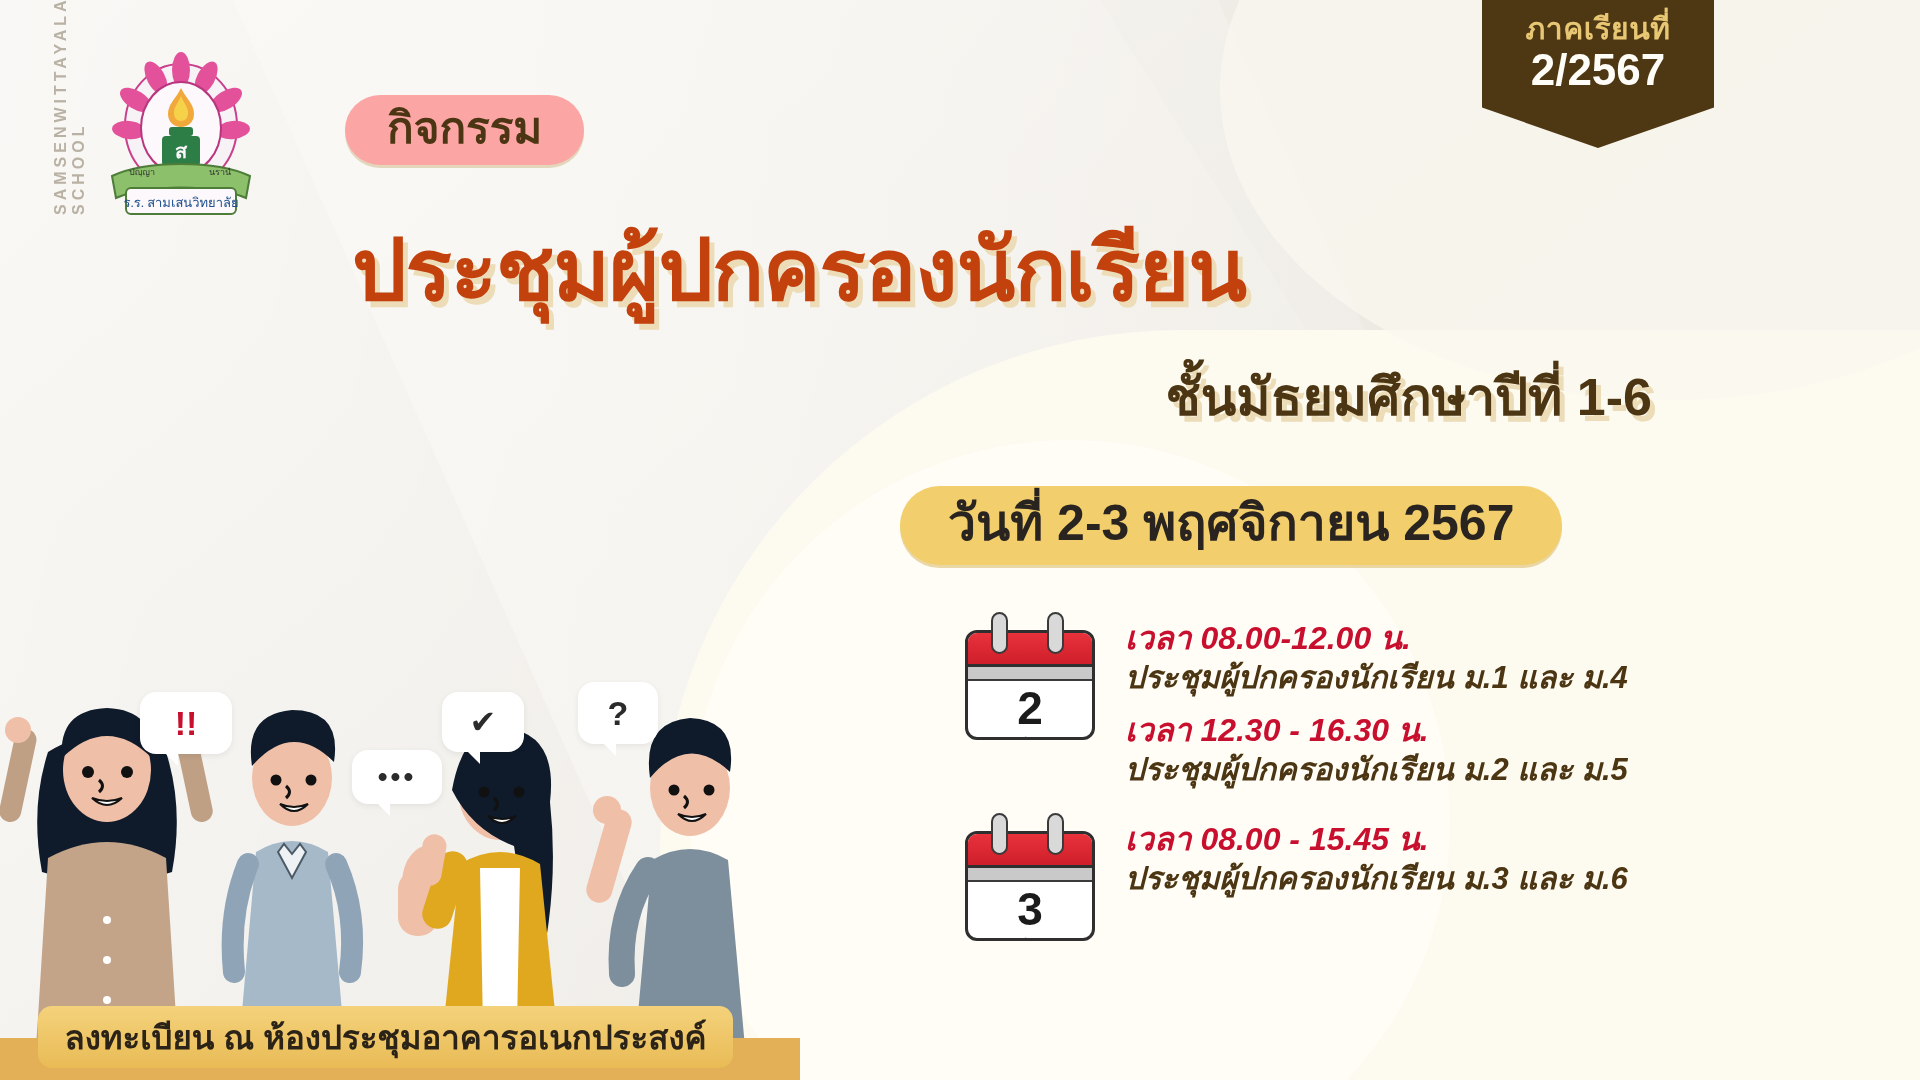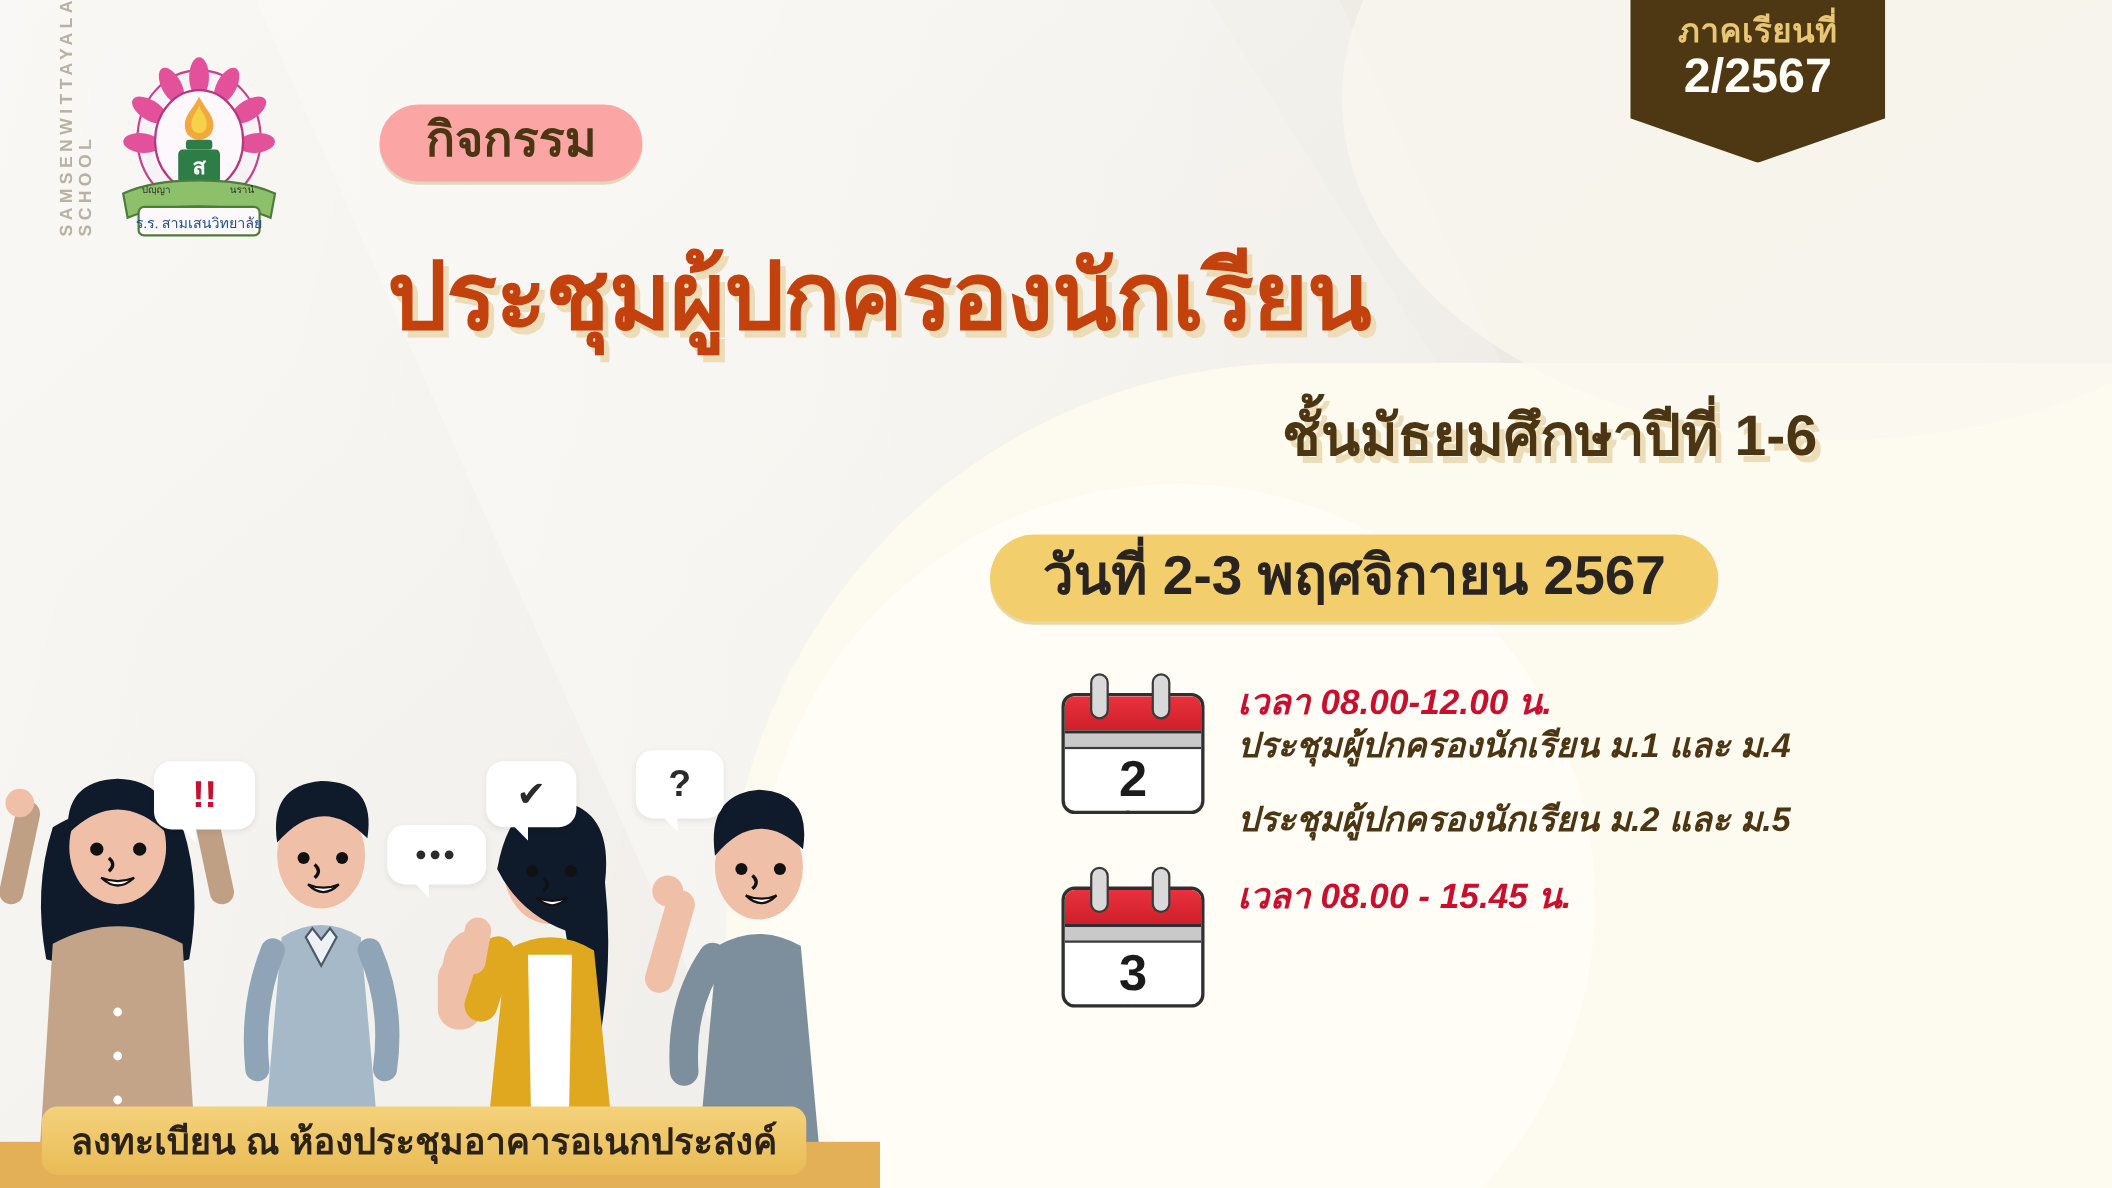--- a/index.html
+++ b/index.html
@@ -57,21 +57,21 @@
     color:#2a2420;font-size:50px;font-weight:bold;line-height:1;
     box-shadow:0 3px 0 rgba(214,178,86,.5);}
 
   
   .schedule{position:absolute;left:965px;top:612px;width:830px;}
   .sched-group{display:flex;align-items:flex-start;gap:30px;margin-bottom:22px;}
   .sched-texts{flex:1;padding-top:6px;font-style:italic;}
   .sched-time{color:#c8102e;font-size:32px;font-weight:bold;line-height:1.25;
     text-shadow:1px 1px 0 rgba(255,255,255,.5);}
   .sched-desc{color:#4b3512;font-size:31px;font-weight:bold;line-height:1.3;margin-bottom:12px;}
-  .sched-desc:last-child{margin-bottom:0;margin-top:27px;}
+  .sched-desc:last-child{margin-bottom:0;}
 
   
   .cal{width:130px;height:128px;position:relative;flex:0 0 130px;}
   .cal-ring{position:absolute;top:0;width:17px;height:42px;border-radius:9px;
     background:#d9d9d9;border:2px solid #3a3a3a;z-index:3;}
   .cal-ring.l{left:26px;} .cal-ring.r{left:82px;}
   .cal-body{position:absolute;top:18px;left:0;width:130px;height:110px;
     border:3px solid #2f2f2f;border-radius:12px;background:#fff;overflow:hidden;}
   .cal-head{height:34px;background:linear-gradient(180deg,#e8323c,#cf1f2a);
     border-bottom:3px solid #2f2f2f;}
@@ -156,37 +156,39 @@
         <div class="cal-body">
           <div class="cal-head"></div>
           <div class="cal-sub"></div>
           <div class="cal-num">2</div>
           <div class="cal-mon">พฤศจิกายน</div>
         </div>
       </div>
       <div class="sched-texts">
         <div class="sched-time">เวลา 08.00-12.00 น.</div>
         <div class="sched-desc">ประชุมผู้ปกครองนักเรียน ม.1 และ ม.4</div>
+        <div class="sched-time">เวลา 12.30 - 16.30 น.</div>
         <div class="sched-desc">ประชุมผู้ปกครองนักเรียน ม.2 และ ม.5</div>
       </div>
     </div>
 
     <div class="sched-group">
       <div class="cal">
         <div class="cal-ring l"></div>
         <div class="cal-ring r"></div>
         <div class="cal-body">
           <div class="cal-head"></div>
           <div class="cal-sub"></div>
           <div class="cal-num">3</div>
           <div class="cal-mon">พฤศจิกายน</div>
         </div>
       </div>
       <div class="sched-texts">
         <div class="sched-time">เวลา 08.00 - 15.45 น.</div>
+        <div class="sched-desc">ประชุมผู้ปกครองนักเรียน ม.3 และ ม.6</div>
       </div>
     </div>
 
   </div>
 
   <div class="people">
     <svg width="800" height="460" viewBox="0 0 800 460">
 
       <g>
         <rect x="8" y="108" width="22" height="95" rx="11" fill="#bfa085" transform="rotate(12 19 150)"></rect>

